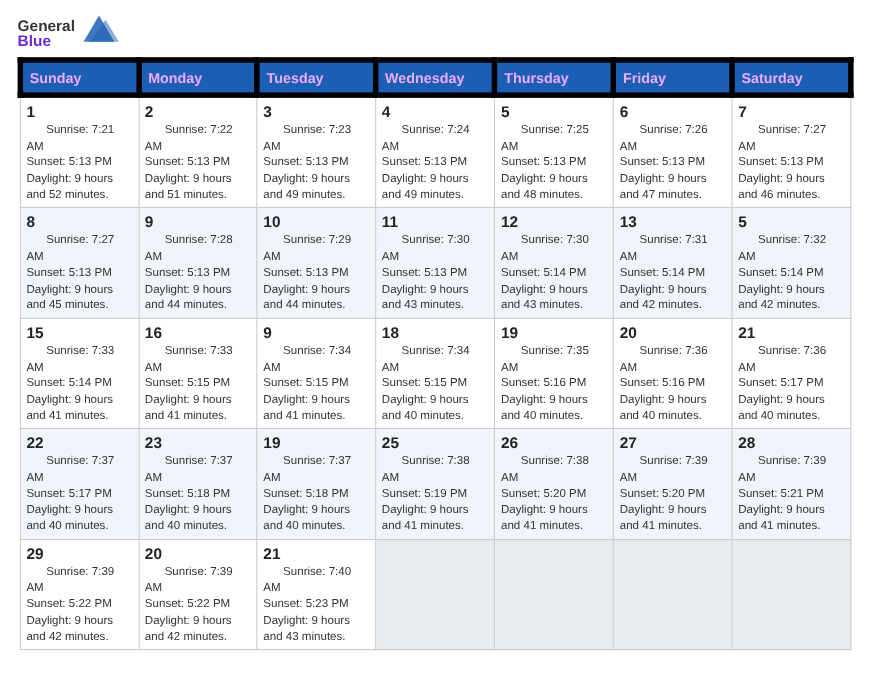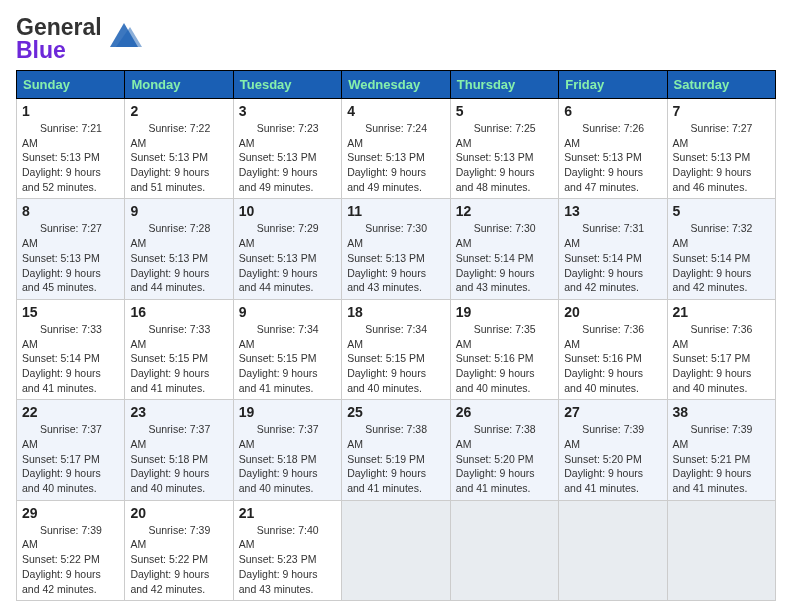--- a/index.html
+++ b/index.html
@@ -15,21 +15,21 @@
       justify-content: space-between;
       align-items: flex-start;
       margin-bottom: 8px;
     }
     .logo {
       display: flex;
       flex-direction: column;
       align-items: flex-start;
     }
     .logo-text {
-      font-size: 23px;
+      font-size: 14px;
       font-weight: bold;
       color: #333;
       line-height: 1;
     }
     .logo-text .general { color: #333; }
     .logo-text .blue { color: #6d28d9; }
     .title-section {
       text-align: right;
     }
     .month-title {
@@ -42,26 +42,26 @@
       color: #444;
       margin-top: 2px;
     }
     .calendar {
       width: 100%;
       border-collapse: collapse;
       font-size: 11px;
     }
     .calendar th {
       background: #1a5fb4;
-      color: #86efac;
+      color: #f0abfc;
       text-align: left;
       padding: 6px 6px;
       font-size: 13px;
       font-weight: bold;
-      border: 1px solid #000000;
+      border: 5px solid #000000;
     }
     .calendar td {
       vertical-align: top;
       border: 1px solid #ccc;
       padding: 4px 5px;
       width: 109px;
       min-height: 80px;
       background: #fff;
     }
     .calendar tr:nth-child(even) td {
@@ -228,21 +228,21 @@
       </td>
         <td>
         <span class="day-num">26</span>
         <span class="day-info">Sunrise: 7:38 AM<br>Sunset: 5:20 PM<br>Daylight: 9 hours and 41 minutes.</span>
       </td>
         <td>
         <span class="day-num">27</span>
         <span class="day-info">Sunrise: 7:39 AM<br>Sunset: 5:20 PM<br>Daylight: 9 hours and 41 minutes.</span>
       </td>
         <td>
-        <span class="day-num">38</span>
+        <span class="day-num">28</span>
         <span class="day-info">Sunrise: 7:39 AM<br>Sunset: 5:21 PM<br>Daylight: 9 hours and 41 minutes.</span>
       </td>
       </tr>
       <tr>
         <td>
         <span class="day-num">29</span>
         <span class="day-info">Sunrise: 7:39 AM<br>Sunset: 5:22 PM<br>Daylight: 9 hours and 42 minutes.</span>
       </td>
         <td>
         <span class="day-num">20</span>

